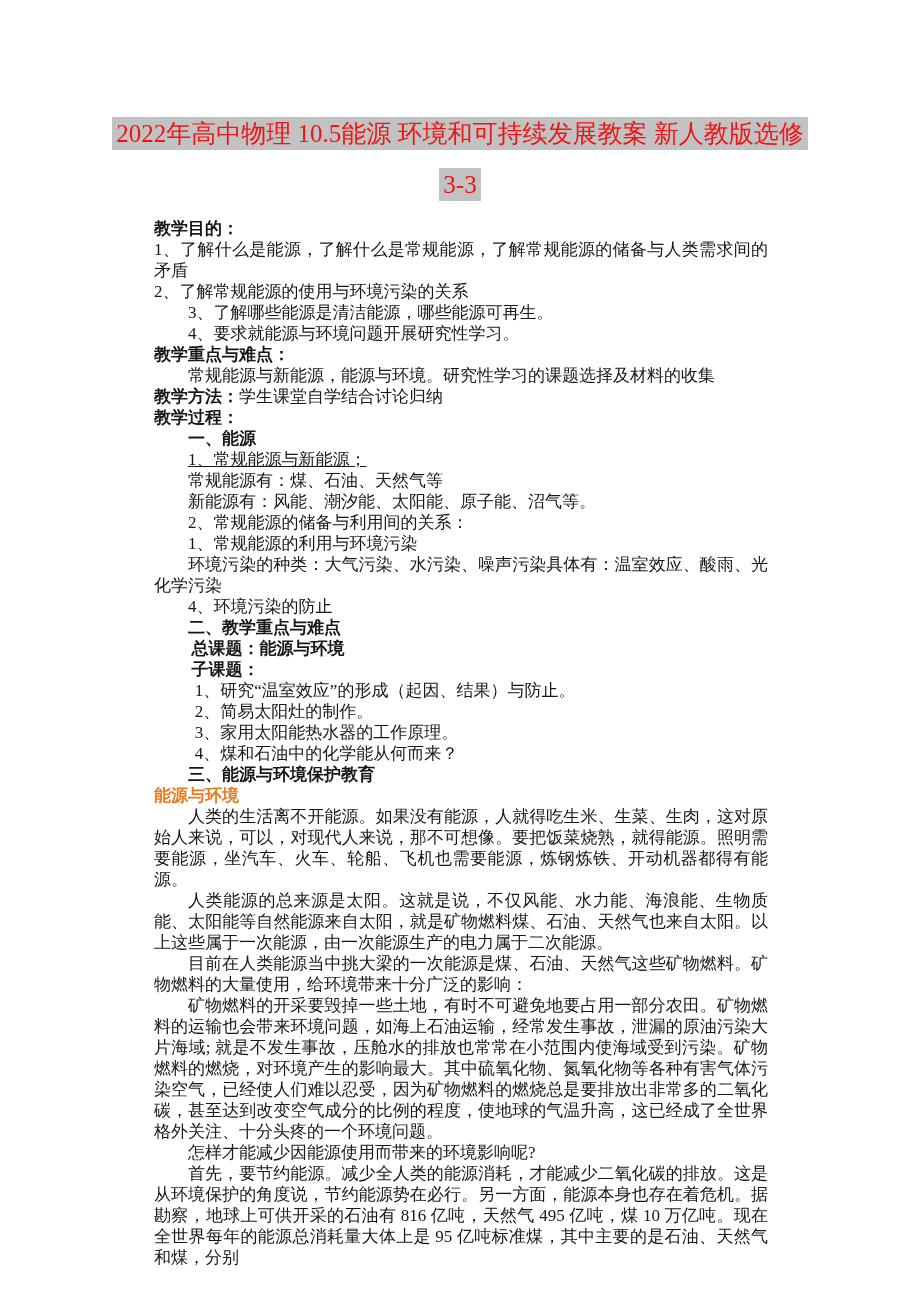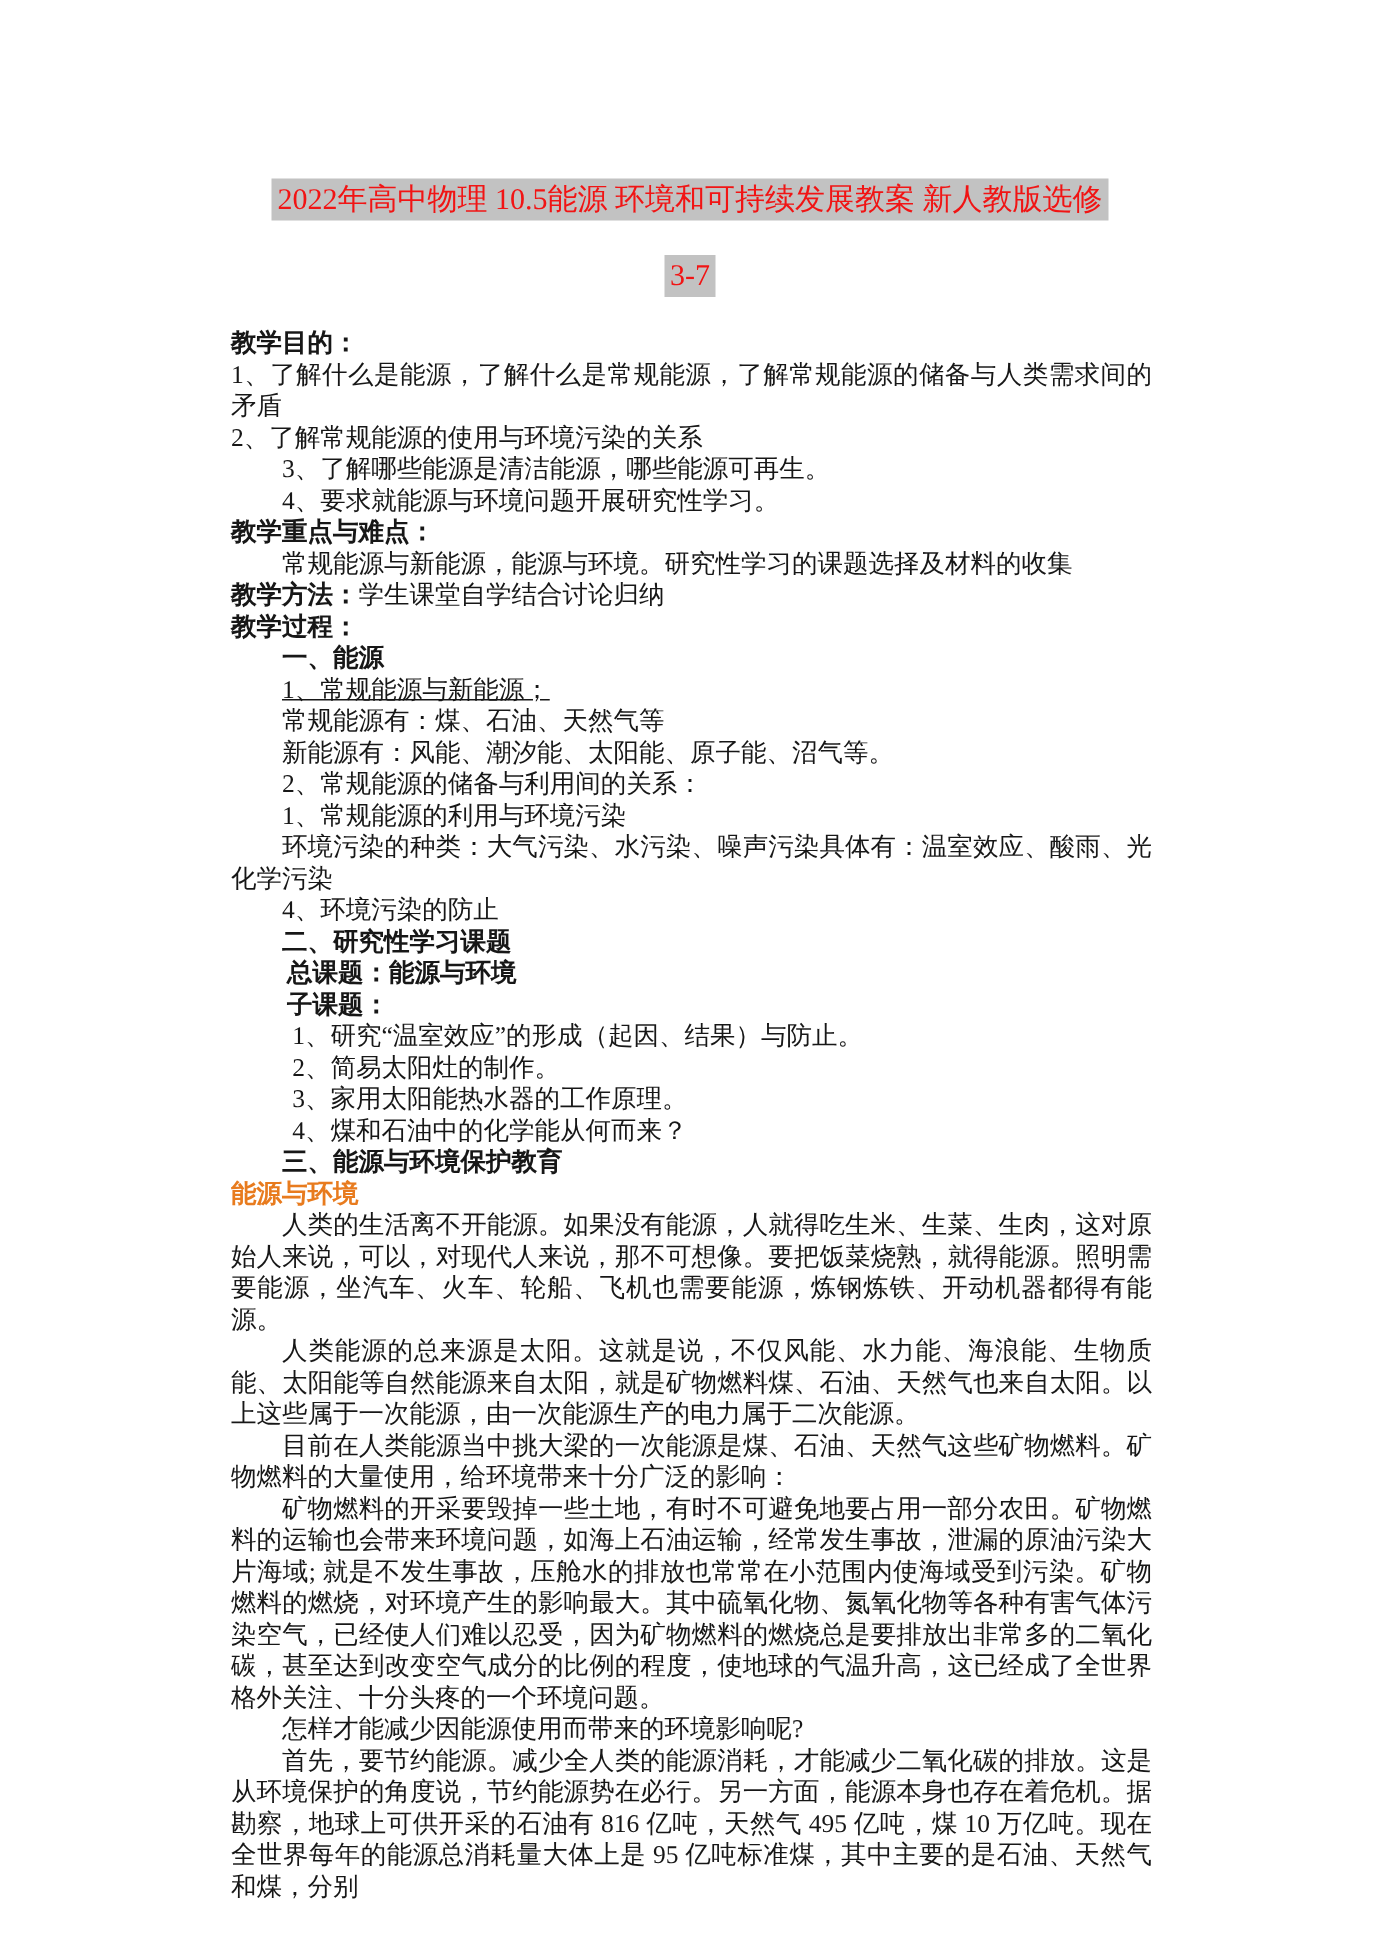--- a/index.html
+++ b/index.html
@@ -16,21 +16,21 @@
     font-family: "Liberation Serif", "DejaVu Serif", serif;
     color: #171717;
   }
   .doc-title {
     margin: 108px 0 8px 0;
     text-align: center;
     font-weight: normal;
   }
   .title-line {
     line-height: 51px;
-    font-size: 20px;
+    font-size: 25px;
   }
   .title-line .hl {
     background: #c2c2c2;
     color: #f11414;
     padding: 3px 4px;
   }
   .content {
     width: 614px;
     margin: 4px 151px 0 154px;
     font-size: 17px;
@@ -45,41 +45,41 @@
     color: #e87b1e;
   }
   .para { text-indent: 2em; }
 </style>
 </head>
 <body>
 
 <div class="page">
   <h1 class="doc-title">
     <div class="title-line"><span class="hl">2022年高中物理 10.5能源 环境和可持续发展教案 新人教版选修</span></div>
-    <div class="title-line"><span class="hl">3-7</span></div>
+    <div class="title-line"><span class="hl">3-3</span></div>
   </h1>
   <div class="content" id="content">
       <div class="line b">教学目的：</div>
       <div class="line">1、了解什么是能源，了解什么是常规能源，了解常规能源的储备与人类需求间的矛盾</div>
       <div class="line">2、了解常规能源的使用与环境污染的关系</div>
       <div class="line" style="padding-left: 2em;">3、了解哪些能源是清洁能源，哪些能源可再生。</div>
       <div class="line" style="padding-left: 2em;">4、要求就能源与环境问题开展研究性学习。</div>
       <div class="line b">教学重点与难点：</div>
       <div class="line" style="padding-left: 2em;">常规能源与新能源，能源与环境。研究性学习的课题选择及材料的收集</div>
       <div class="line"><span class="b">教学方法：</span><span>学生课堂自学结合讨论归纳</span></div>
       <div class="line b">教学过程：</div>
       <div class="line b" style="padding-left: 2em;">一、能源</div>
       <div class="line" style="padding-left: 2em; text-decoration: underline;">1、常规能源与新能源；</div>
       <div class="line" style="padding-left: 2em;">常规能源有：煤、石油、天然气等</div>
       <div class="line" style="padding-left: 2em;">新能源有：风能、潮汐能、太阳能、原子能、沼气等。</div>
       <div class="line" style="padding-left: 2em;">2、常规能源的储备与利用间的关系：</div>
       <div class="line" style="padding-left: 2em;">1、常规能源的利用与环境污染</div>
       <div class="line para">环境污染的种类：大气污染、水污染、噪声污染具体有：温室效应、酸雨、光化学污染</div>
       <div class="line" style="padding-left: 2em;">4、环境污染的防止</div>
-      <div class="line b" style="padding-left: 2em;">二、研究性学习课题</div>
+      <div class="line b" style="padding-left: 2em;">二、教学重点与难点</div>
       <div class="line b" style="padding-left: 2.2em;">总课题：能源与环境</div>
       <div class="line b" style="padding-left: 2.2em;">子课题：</div>
       <div class="line" style="padding-left: 2.4em;">1、研究“温室效应”的形成（起因、结果）与防止。</div>
       <div class="line" style="padding-left: 2.4em;">2、简易太阳灶的制作。</div>
       <div class="line" style="padding-left: 2.4em;">3、家用太阳能热水器的工作原理。</div>
       <div class="line" style="padding-left: 2.4em;">4、煤和石油中的化学能从何而来？</div>
       <div class="line b" style="padding-left: 2em;">三、能源与环境保护教育</div>
       <div class="line orange">能源与环境</div>
       <div class="line para">人类的生活离不开能源。如果没有能源，人就得吃生米、生菜、生肉，这对原始人来说，可以，对现代人来说，那不可想像。要把饭菜烧熟，就得能源。照明需要能源，坐汽车、火车、轮船、飞机也需要能源，炼钢炼铁、开动机器都得有能源。</div>
       <div class="line para">人类能源的总来源是太阳。这就是说，不仅风能、水力能、海浪能、生物质能、太阳能等自然能源来自太阳，就是矿物燃料煤、石油、天然气也来自太阳。以上这些属于一次能源，由一次能源生产的电力属于二次能源。</div>

